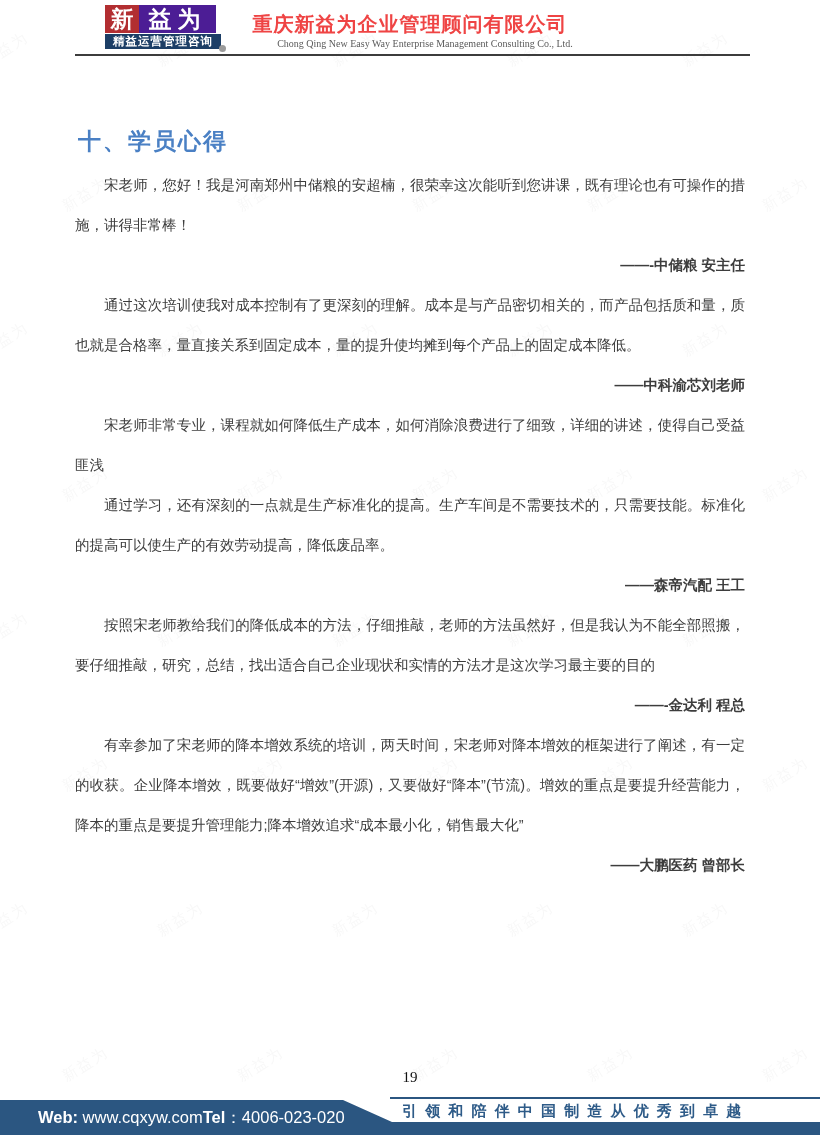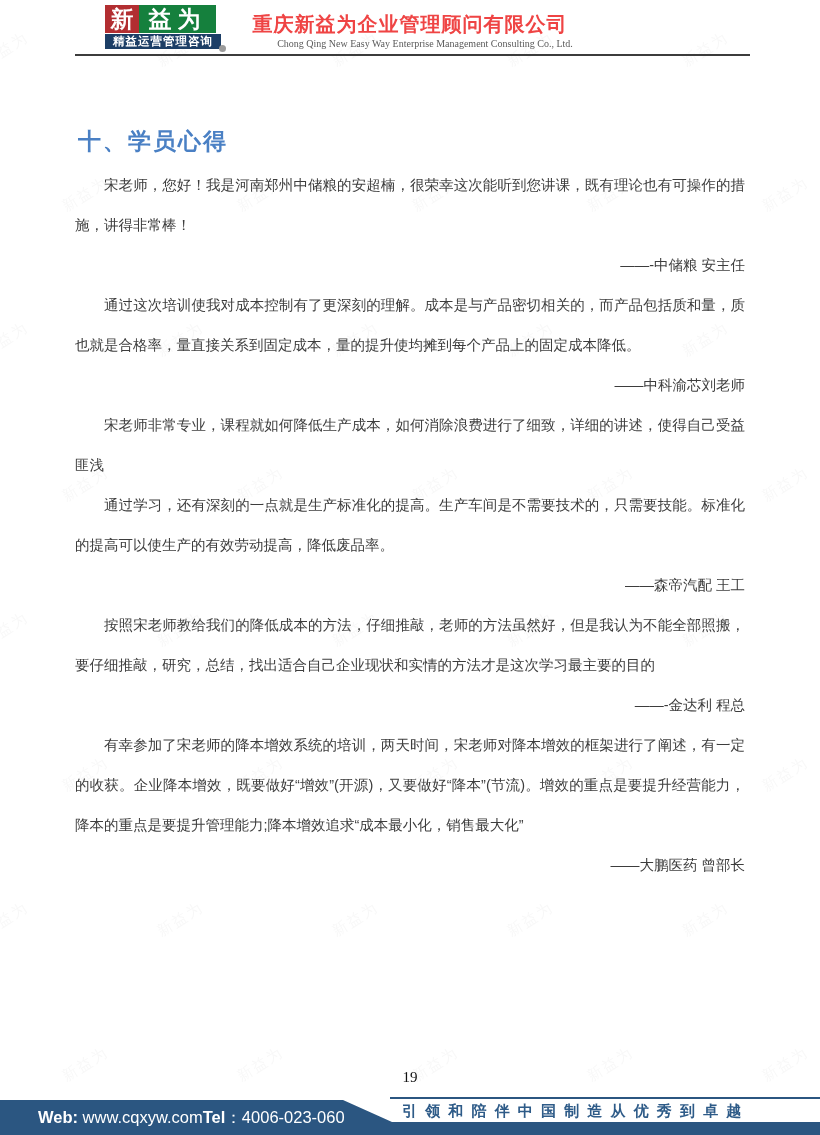--- a/index.html
+++ b/index.html
@@ -11,41 +11,41 @@
   .watermarks{position:absolute;inset:0;pointer-events:none;z-index:0;}
   .watermarks span{
     position:absolute;font-size:15px;color:#777;opacity:.05;
     transform:rotate(-32deg);white-space:nowrap;letter-spacing:2px;
   }
   
   .logo{position:absolute;left:105px;top:5px;z-index:2;}
   .logo-row1{display:flex;height:28px;width:111px;}
   .logo-red{width:34px;height:28px;background:#b22e31;color:#fff;font-weight:bold;
     font-size:23px;line-height:28px;text-align:center;}
-  .logo-navy{width:77px;height:28px;background:#15803d;color:#fff;font-weight:bold;
+  .logo-navy{width:77px;height:28px;background:#4c1d95;color:#fff;font-weight:bold;
     font-size:23px;line-height:28px;text-align:center;letter-spacing:6px;}
   .logo-row2{margin-top:1px;width:116px;height:15px;background:#1c3e66;color:#ffffff;
     font-size:11.5px;font-weight:bold;line-height:15px;text-align:center;letter-spacing:1px;}
   .logo-dot{position:absolute;left:114px;top:40px;width:7px;height:7px;border-radius:50%;
     background:#9b9b9b;}
   .company-cn{position:absolute;left:0;right:0;top:11px;text-align:center;
     font-size:20px;font-weight:bold;color:#ef4444;letter-spacing:1px;z-index:1;}
   .company-en{position:absolute;left:30px;right:0;top:38px;text-align:center;
     font-family:"Liberation Serif","DejaVu Serif",serif;
     font-size:10px;color:#5a5a5a;z-index:1;}
   .header-rule{position:absolute;left:75px;top:54px;width:675px;height:2px;background:#3c3c3c;}
   
   .section-title{position:absolute;left:78px;top:126px;font-size:23px;font-weight:bold;
     color:#4a80c4;letter-spacing:2px;}
   
   .content{position:absolute;left:75px;top:165px;width:670px;z-index:1;
     font-size:14.5px;line-height:40px;color:#3d3d3d;}
   .content p{margin:0;}
   .testimonial{text-indent:2em;text-align:justify;}
-  .attribution{text-align:right;}
+  .attribution{text-align:right;font-weight:bold;}
   
   .page-number{position:absolute;left:0;right:0;top:1069px;text-align:center;
     font-family:"Liberation Serif","DejaVu Serif",serif;font-size:15px;color:#111;}
   .footer{position:absolute;left:0;top:1097px;width:820px;height:38px;}
   .footer-blue{position:absolute;inset:0;background:#2b5681;
     clip-path:polygon(0 3px,343px 3px,392px 25px,820px 25px,820px 38px,0 38px);}
   .footer-thinline{position:absolute;left:390px;top:0;width:430px;height:2px;background:#2b5681;}
   .footer-web{position:absolute;left:38px;top:10px;color:#ffffff;font-size:16.5px;z-index:2;}
   .footer-web b{font-weight:bold;}
   .footer-slogan{position:absolute;left:402px;top:3px;width:400px;height:21px;line-height:21px;
@@ -124,17 +124,17 @@
     <p class="testimonial">按照宋老师教给我们的降低成本的方法，仔细推敲，老师的方法虽然好，但是我认为不能全部照搬，要仔细推敲，研究，总结，找出适合自己企业现状和实情的方法才是这次学习最主要的目的</p>
     <p class="attribution">——-金达利 程总</p>
     <p class="testimonial">有幸参加了宋老师的降本增效系统的培训，两天时间，宋老师对降本增效的框架进行了阐述，有一定的收获。企业降本增效，既要做好“增效”(开源)，又要做好“降本”(节流)。增效的重点是要提升经营能力，降本的重点是要提升管理能力;降本增效追求“成本最小化，销售最大化”</p>
     <p class="attribution">——大鹏医药 曾部长</p>
   </div>
 
   <div class="page-number">19</div>
   <div class="footer">
     <div class="footer-blue"></div>
     <div class="footer-thinline"></div>
-    <div class="footer-web"><b>Web:</b><span> www.cqxyw.com</span><b>Tel</b><span>：4006-023-060</span></div>
+    <div class="footer-web"><b>Web:</b><span> www.cqxyw.com</span><b>Tel</b><span>：4006-023-020</span></div>
     <div class="footer-slogan">引 领 和 陪 伴 中 国 制 造 从 优 秀 到 卓 越</div>
   </div>
 
 </div>
 
 </body></html>

